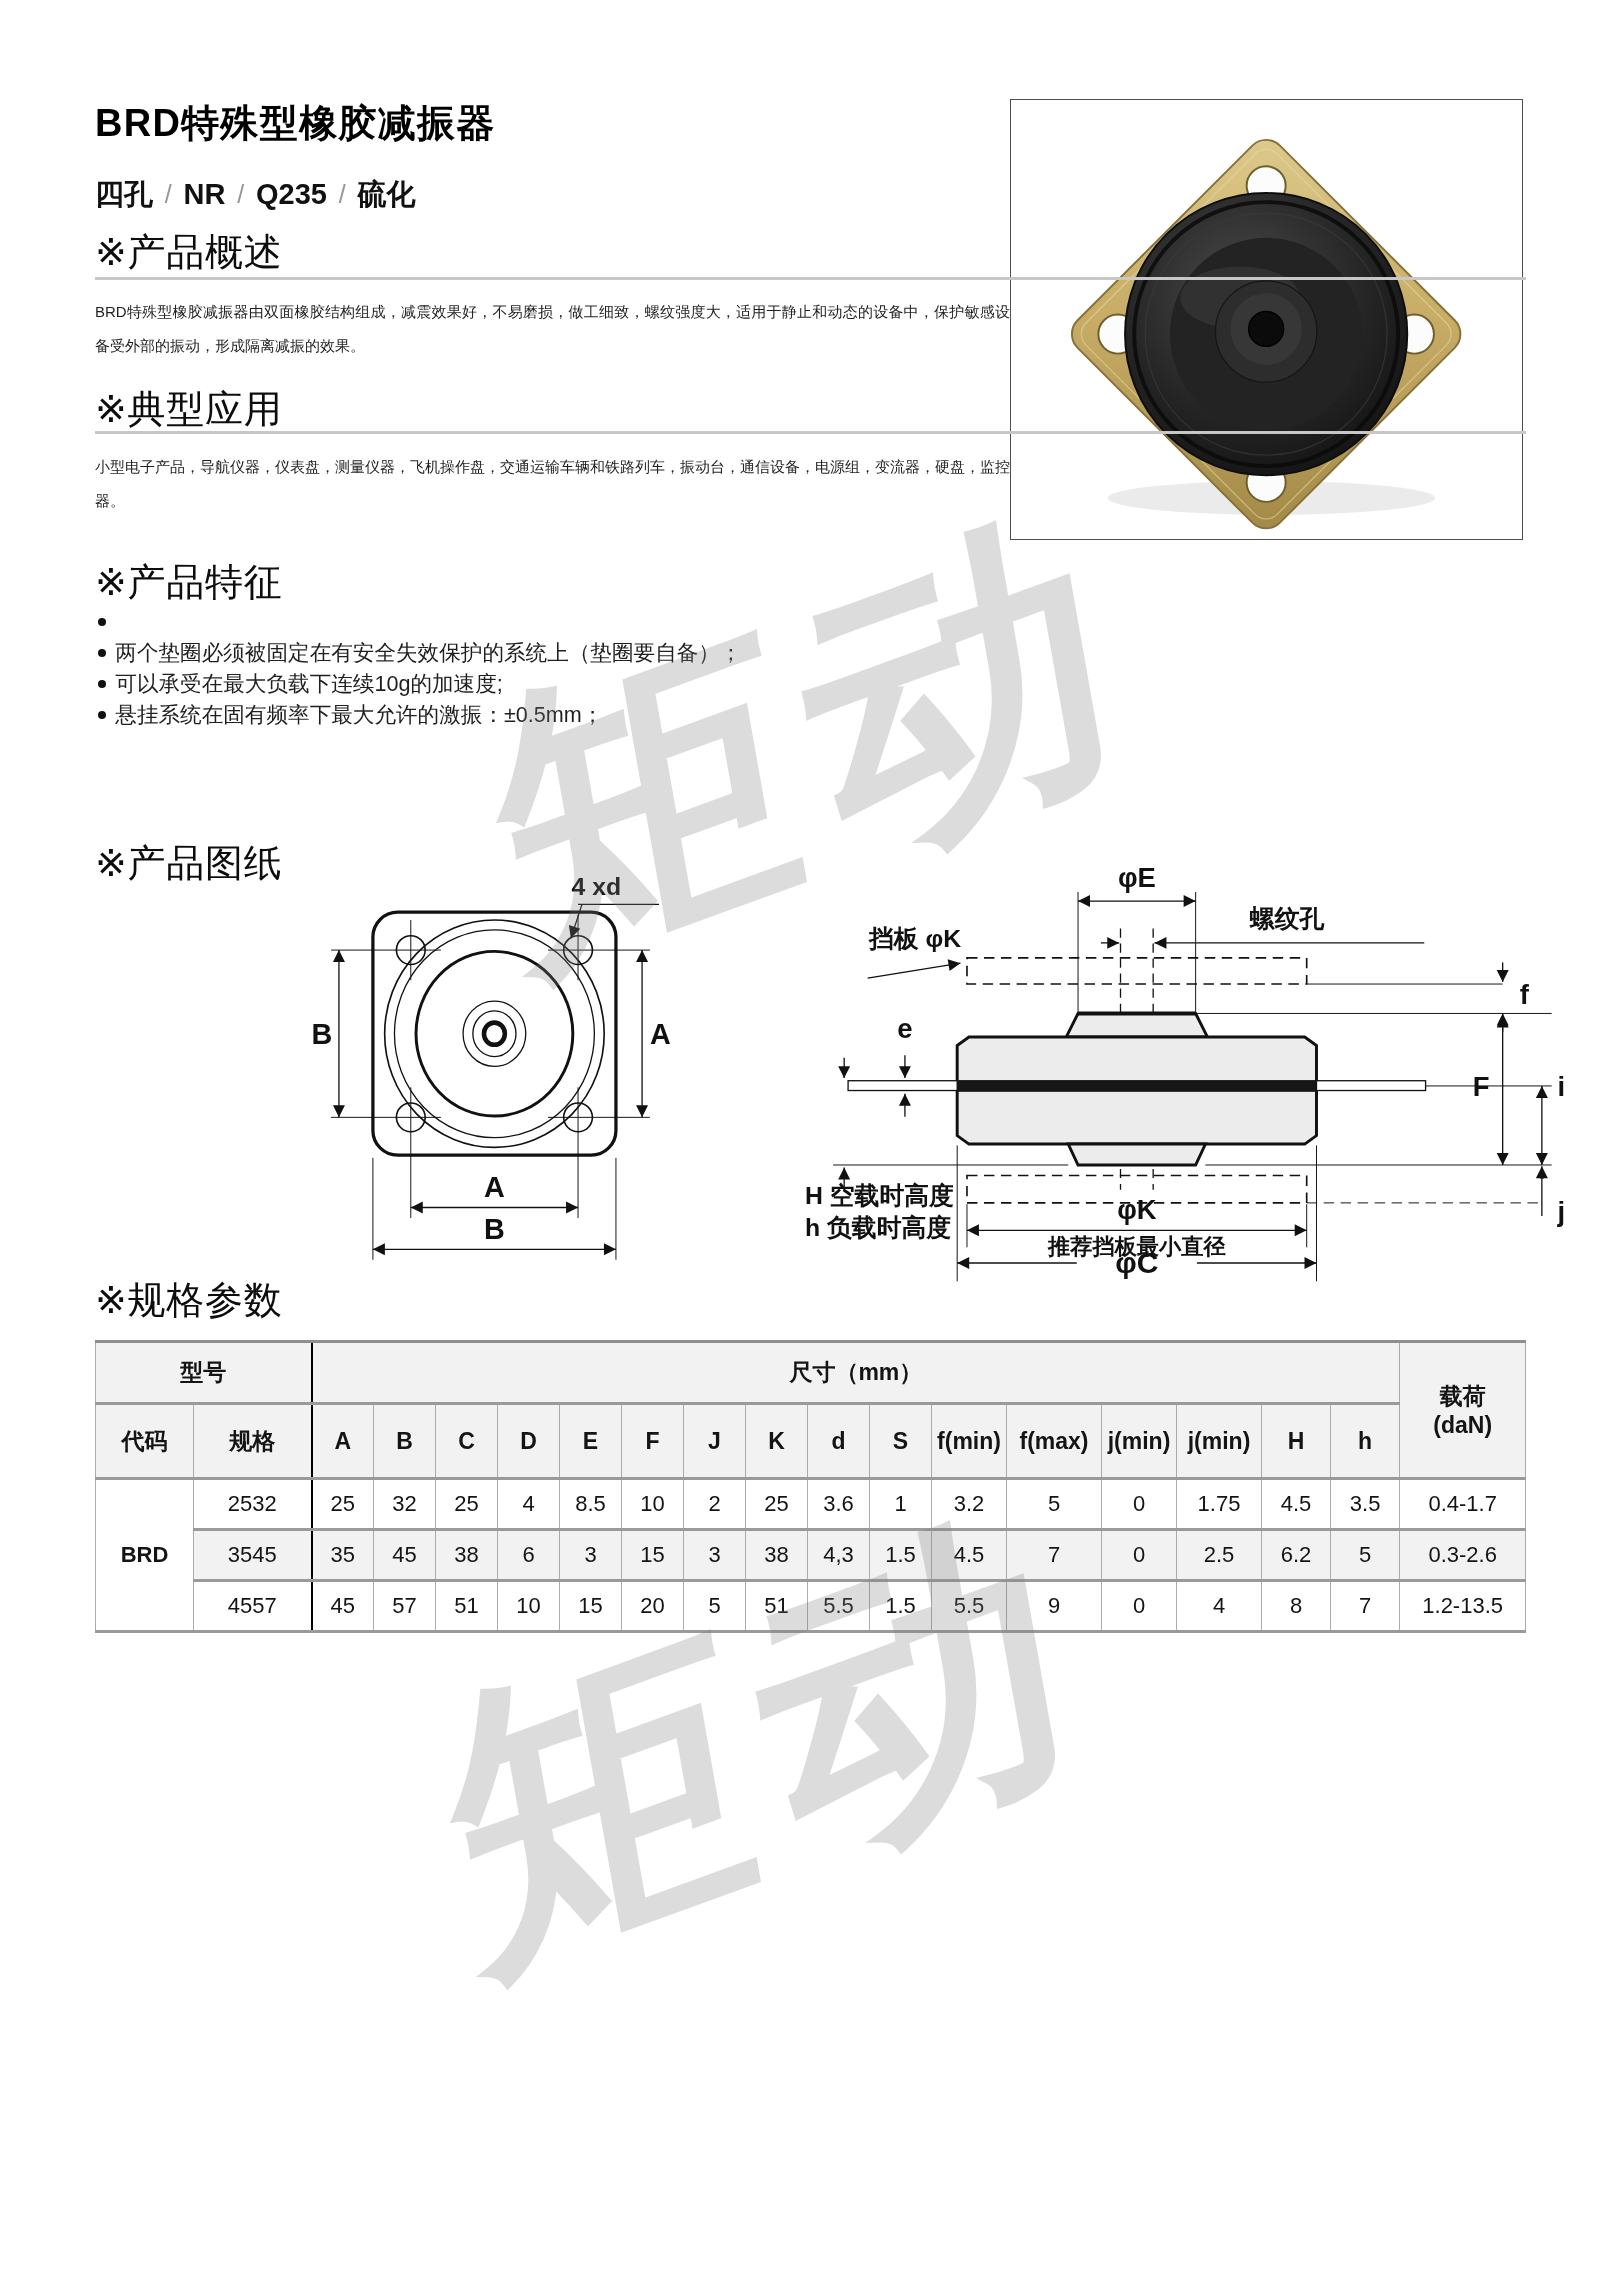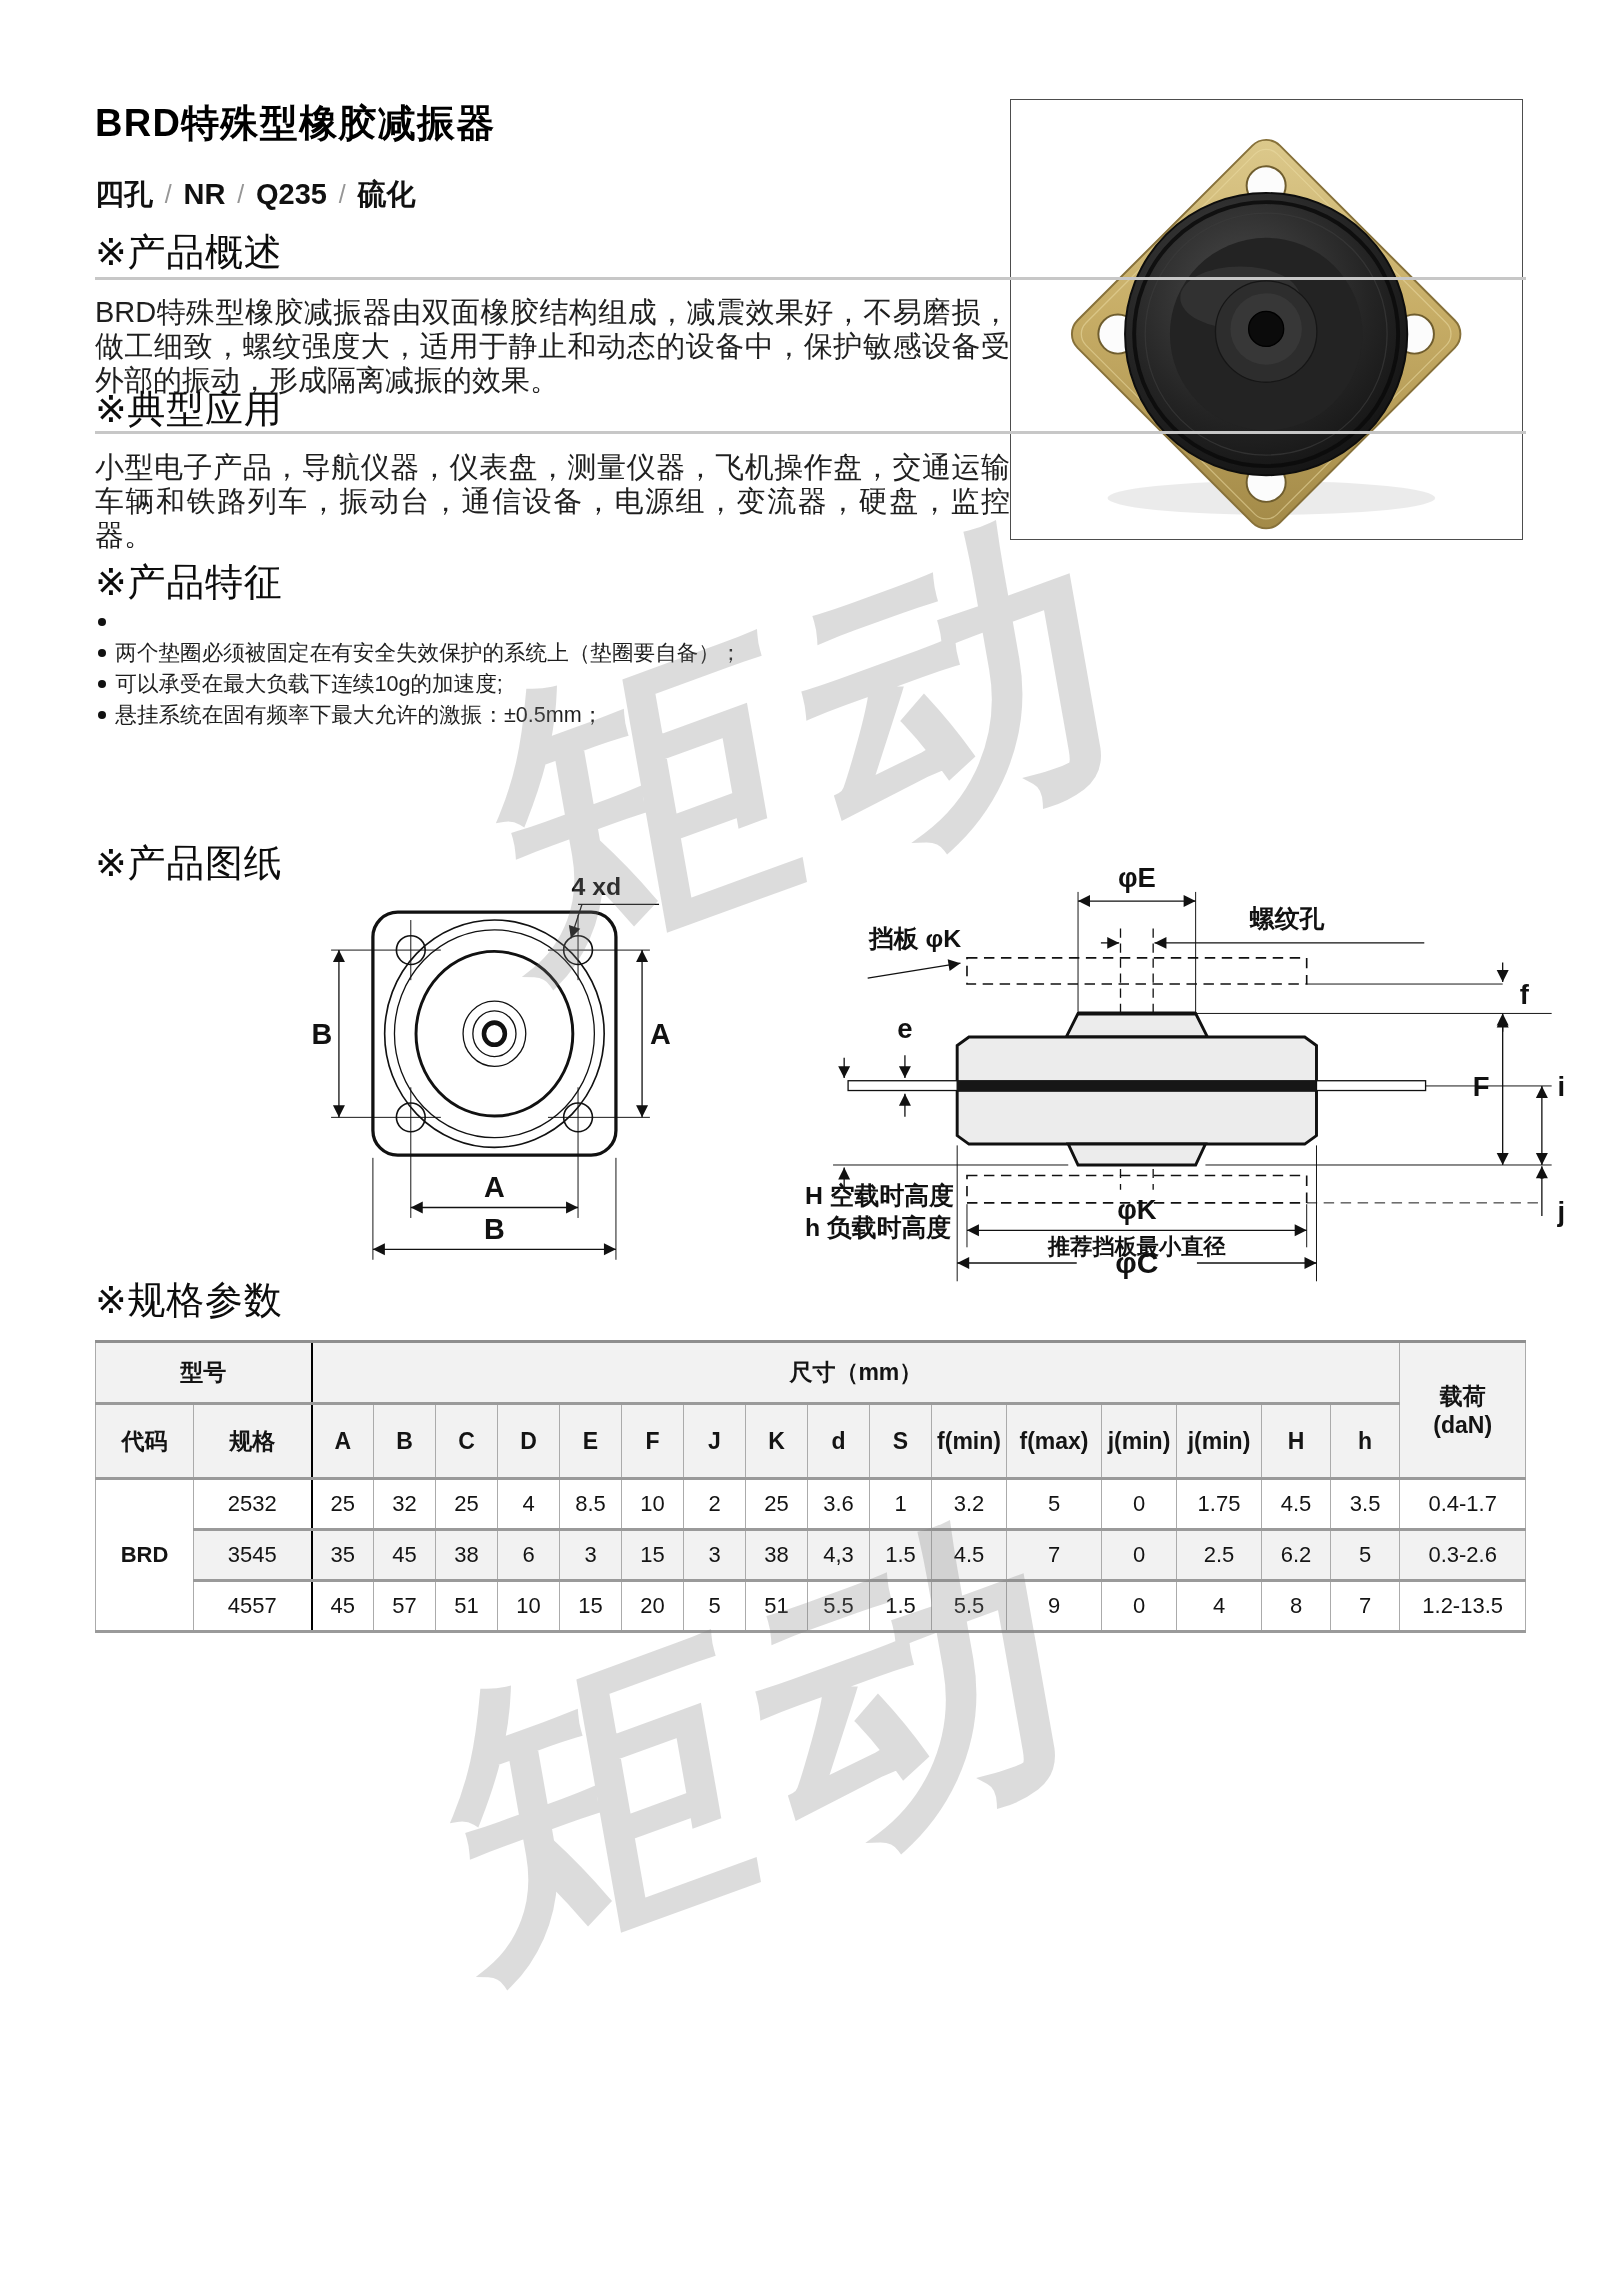--- a/index.html
+++ b/index.html
@@ -5,21 +5,21 @@
   html,body{margin:0;padding:0;background:#fff;}
   .page{position:relative;width:1621px;height:2295px;background:#fff;overflow:hidden;
         font-family:"Liberation Sans","DejaVu Sans",sans-serif;color:#1a1a1a;}
   .abs{position:absolute;}
   .page-title{left:95px;top:98px;font-size:38px;font-weight:700;letter-spacing:1.3px;color:#000;}
   .subtitle{left:95px;top:175px;font-size:29px;font-weight:600;color:#111;}
   .subtitle .sep{color:#969696;font-weight:400;font-size:25px;margin:0 11.8px;vertical-align:1.3px;}
   .photo-box{left:1010px;top:99px;width:511px;height:439px;border:1.3px solid #4d4d4d;background:#fff;}
   .sec-head{font-size:38px;font-weight:400;color:#0d0d0d;letter-spacing:0.7px;}
   .rule{height:3.3px;background:#c7c7c7;width:1431px;left:95px;}
-  .para{left:95px;width:915px;font-size:29px;line-height:34px;color:#1f1f1f;text-align:justify;}
+  .para{left:95px;width:915px;font-size:15px;line-height:34px;color:#1f1f1f;text-align:justify;}
   .feat-list{left:95px;top:607px;width:980px;}
   .feat-item{display:flex;align-items:flex-start;height:31px;font-size:21.6px;color:#1f1f1f;}
   .dot{width:8.5px;height:8.5px;border-radius:50%;background:#111;margin:10.5px 9.2px 0 2.6px;flex:none;}
   
   .wm{position:absolute;z-index:30;font-size:307px;font-weight:900;letter-spacing:22px;
       color:rgba(125,125,125,0.27);transform:rotate(-20deg) skewX(-10deg);
       pointer-events:none;white-space:nowrap;}
   
   .spec-table{position:absolute;left:95px;top:1340px;border-collapse:collapse;table-layout:fixed;
       width:1431px;font-size:22px;color:#141414;

